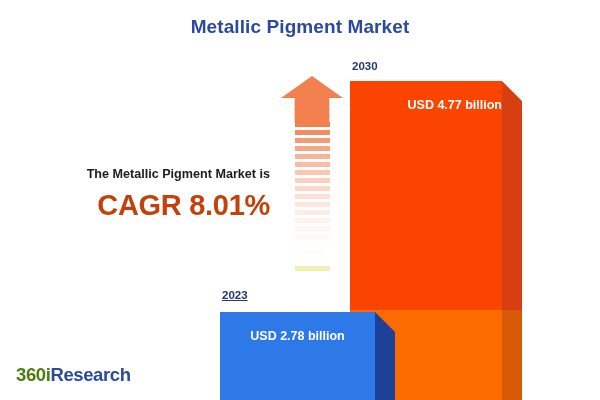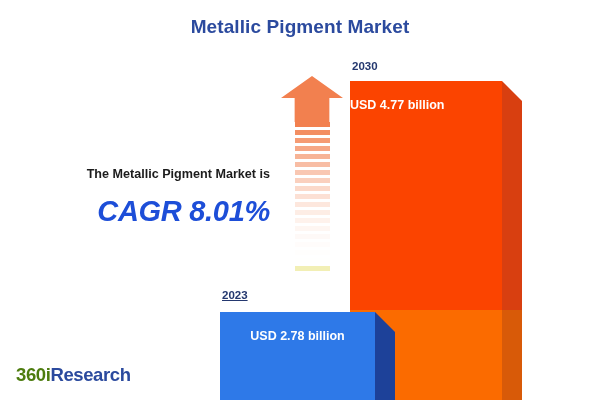--- a/index.html
+++ b/index.html
@@ -83,21 +83,21 @@
     width: 20px;
     height: 20px;
     background: #d83f10;
     clip-path: polygon(0 0, 100% 100%, 0 100%);
   }
   #bar-2030-value {
     position: absolute;
     left: 0;
     top: 17px;
     width: 152px;
-    text-align: left;
+    text-align: right;
     font-size: 12.5px;
     font-weight: bold;
     color: #ffffff;
   }
   #label-2030 {
     position: absolute;
     left: 352px;
     top: 60px;
     font-size: 11.5px;
     font-weight: bold;
@@ -190,27 +190,26 @@
     text-align: right;
   }
   #statement-line1,
   #statement-line2 {
     font-size: 12.6px;
     font-weight: bold;
     color: #1c1c1c;
     line-height: 16px;
   }
   #cagr-value {
-    margin-top: 13px;
+    margin-top: 7px;
     font-size: 29px;
     font-weight: bold;
-    color: #1d4ed8;
+    color: #c2410c;
     letter-spacing: -0.3px;
     white-space: nowrap;
-    font-style: italic;
   }
 
   
   #logo {
     position: absolute;
     left: 16px;
     top: 364px;
     font-size: 18.5px;
     font-weight: bold;
     letter-spacing: -0.4px;

